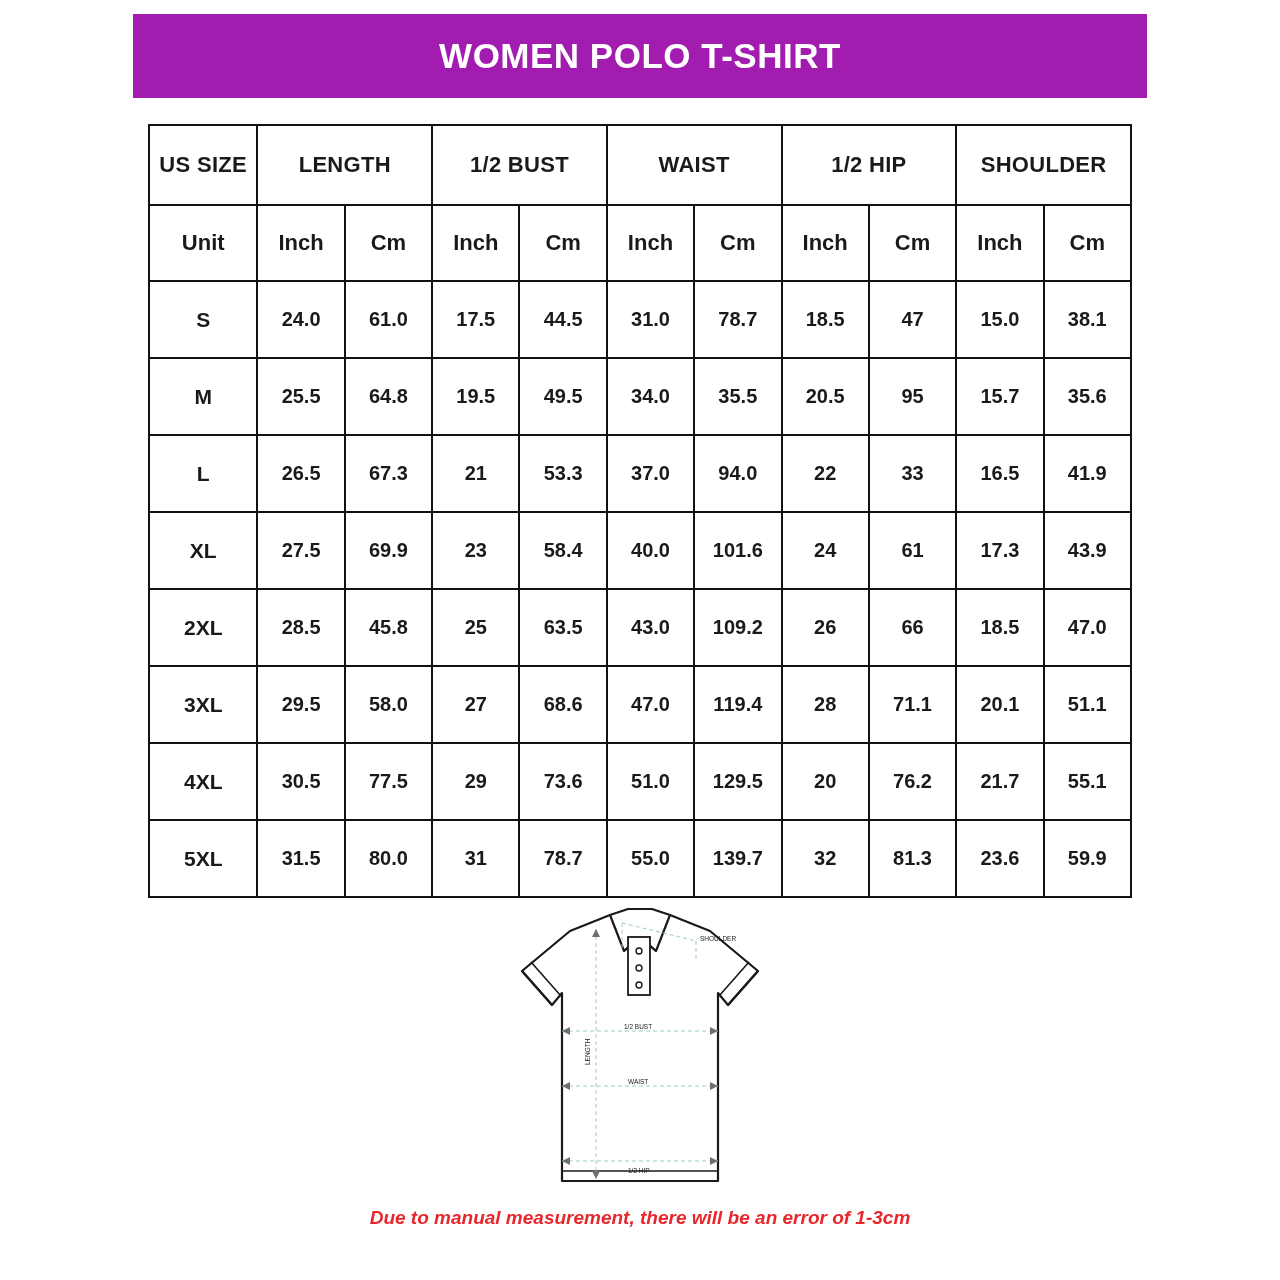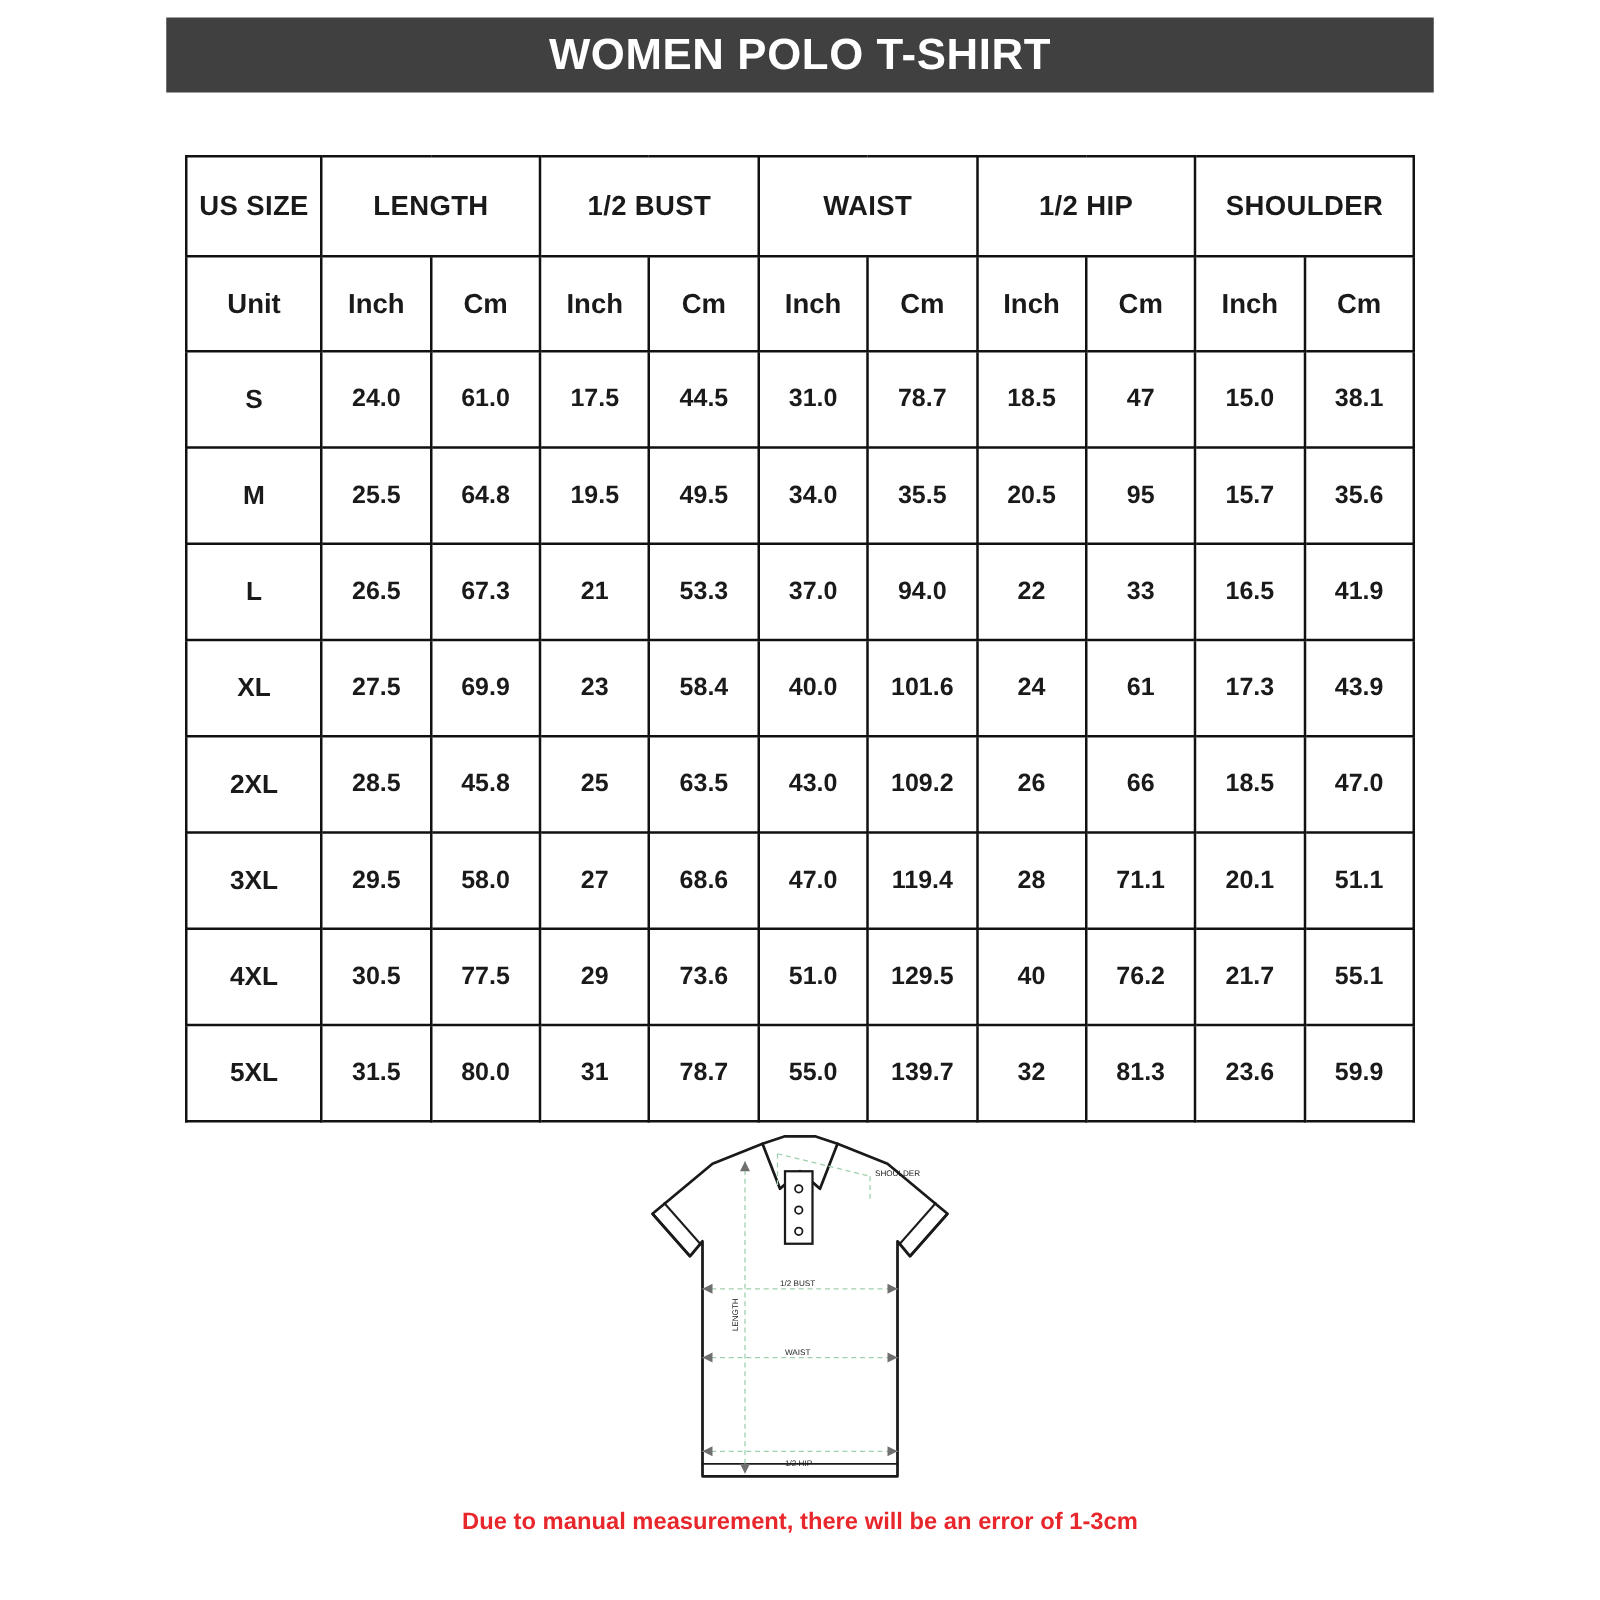--- a/index.html
+++ b/index.html
@@ -21,22 +21,22 @@
     position: relative;
     box-sizing: border-box;
     padding: 0;
   }
   
   .banner {
     position: absolute;
     left: 133px;
     top: 14px;
     width: 1014px;
-    height: 60px;
-    background: #404040;
+    height: 84px;
+    background: #a21caf;
     display: flex;
     align-items: center;
     justify-content: center;
   }
   .banner-title {
     color: #ffffff;
     font-size: 35px;
     font-weight: bold;
     letter-spacing: 0.5px;
     text-align: center;
@@ -92,20 +92,21 @@
   }
   .note {
     position: absolute;
     left: 0;
     top: 1207px;
     width: 1280px;
     text-align: center;
     color: #e8272c;
     font-size: 19px;
     font-weight: bold;
+    font-style: italic;
   }
 </style>
 </head>
 <body>
 
 <div class="page">
 
   <div class="banner">
     <div class="banner-title">WOMEN POLO T-SHIRT</div>
   </div>
@@ -228,21 +229,21 @@
           <td>51.1</td>
         </tr>
         <tr>
           <td class="size-cell">4XL</td>
           <td>30.5</td>
           <td>77.5</td>
           <td>29</td>
           <td>73.6</td>
           <td>51.0</td>
           <td>129.5</td>
-          <td>40</td>
+          <td>20</td>
           <td>76.2</td>
           <td>21.7</td>
           <td>55.1</td>
         </tr>
         <tr>
           <td class="size-cell">5XL</td>
           <td>31.5</td>
           <td>80.0</td>
           <td>31</td>
           <td>78.7</td>

